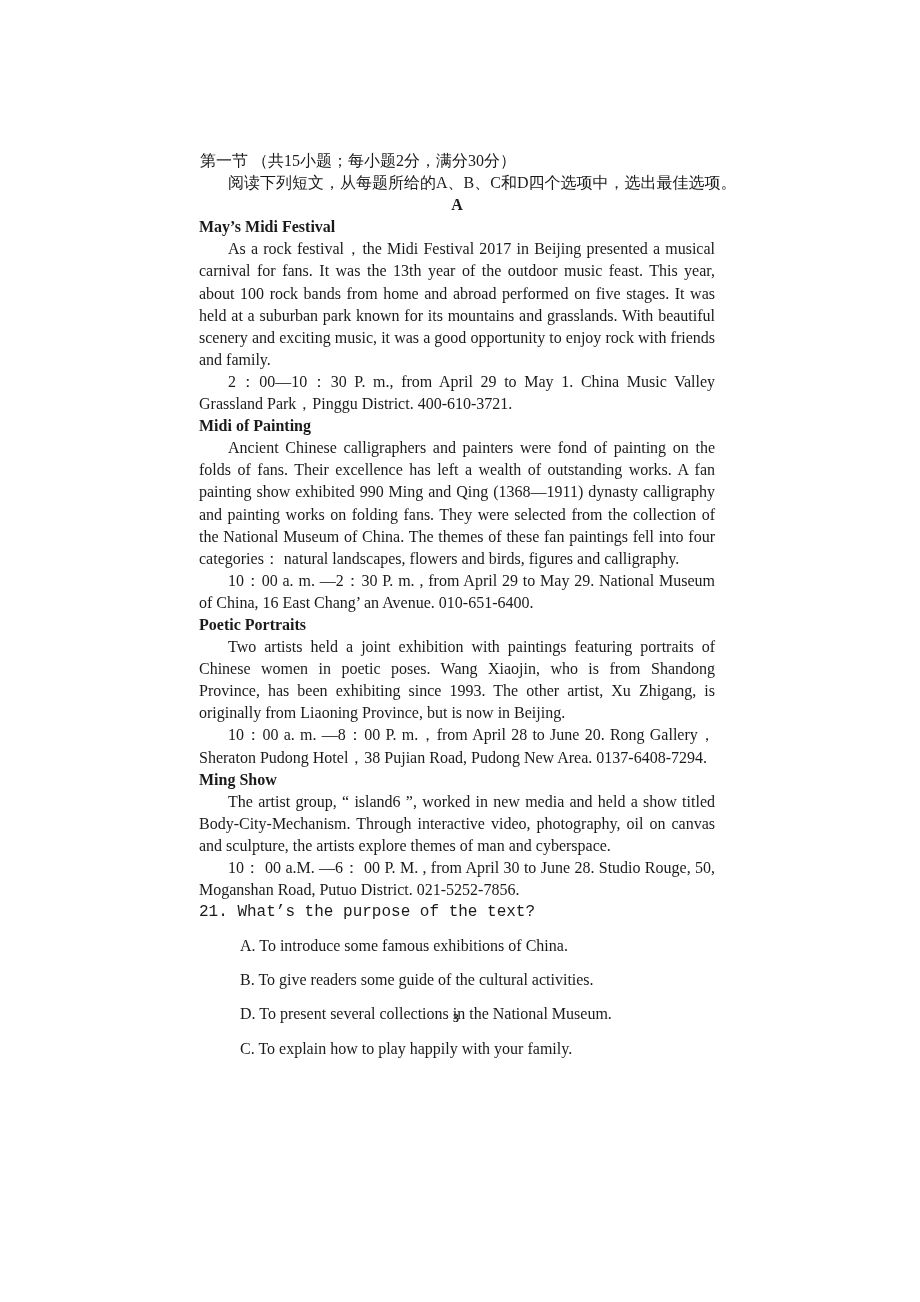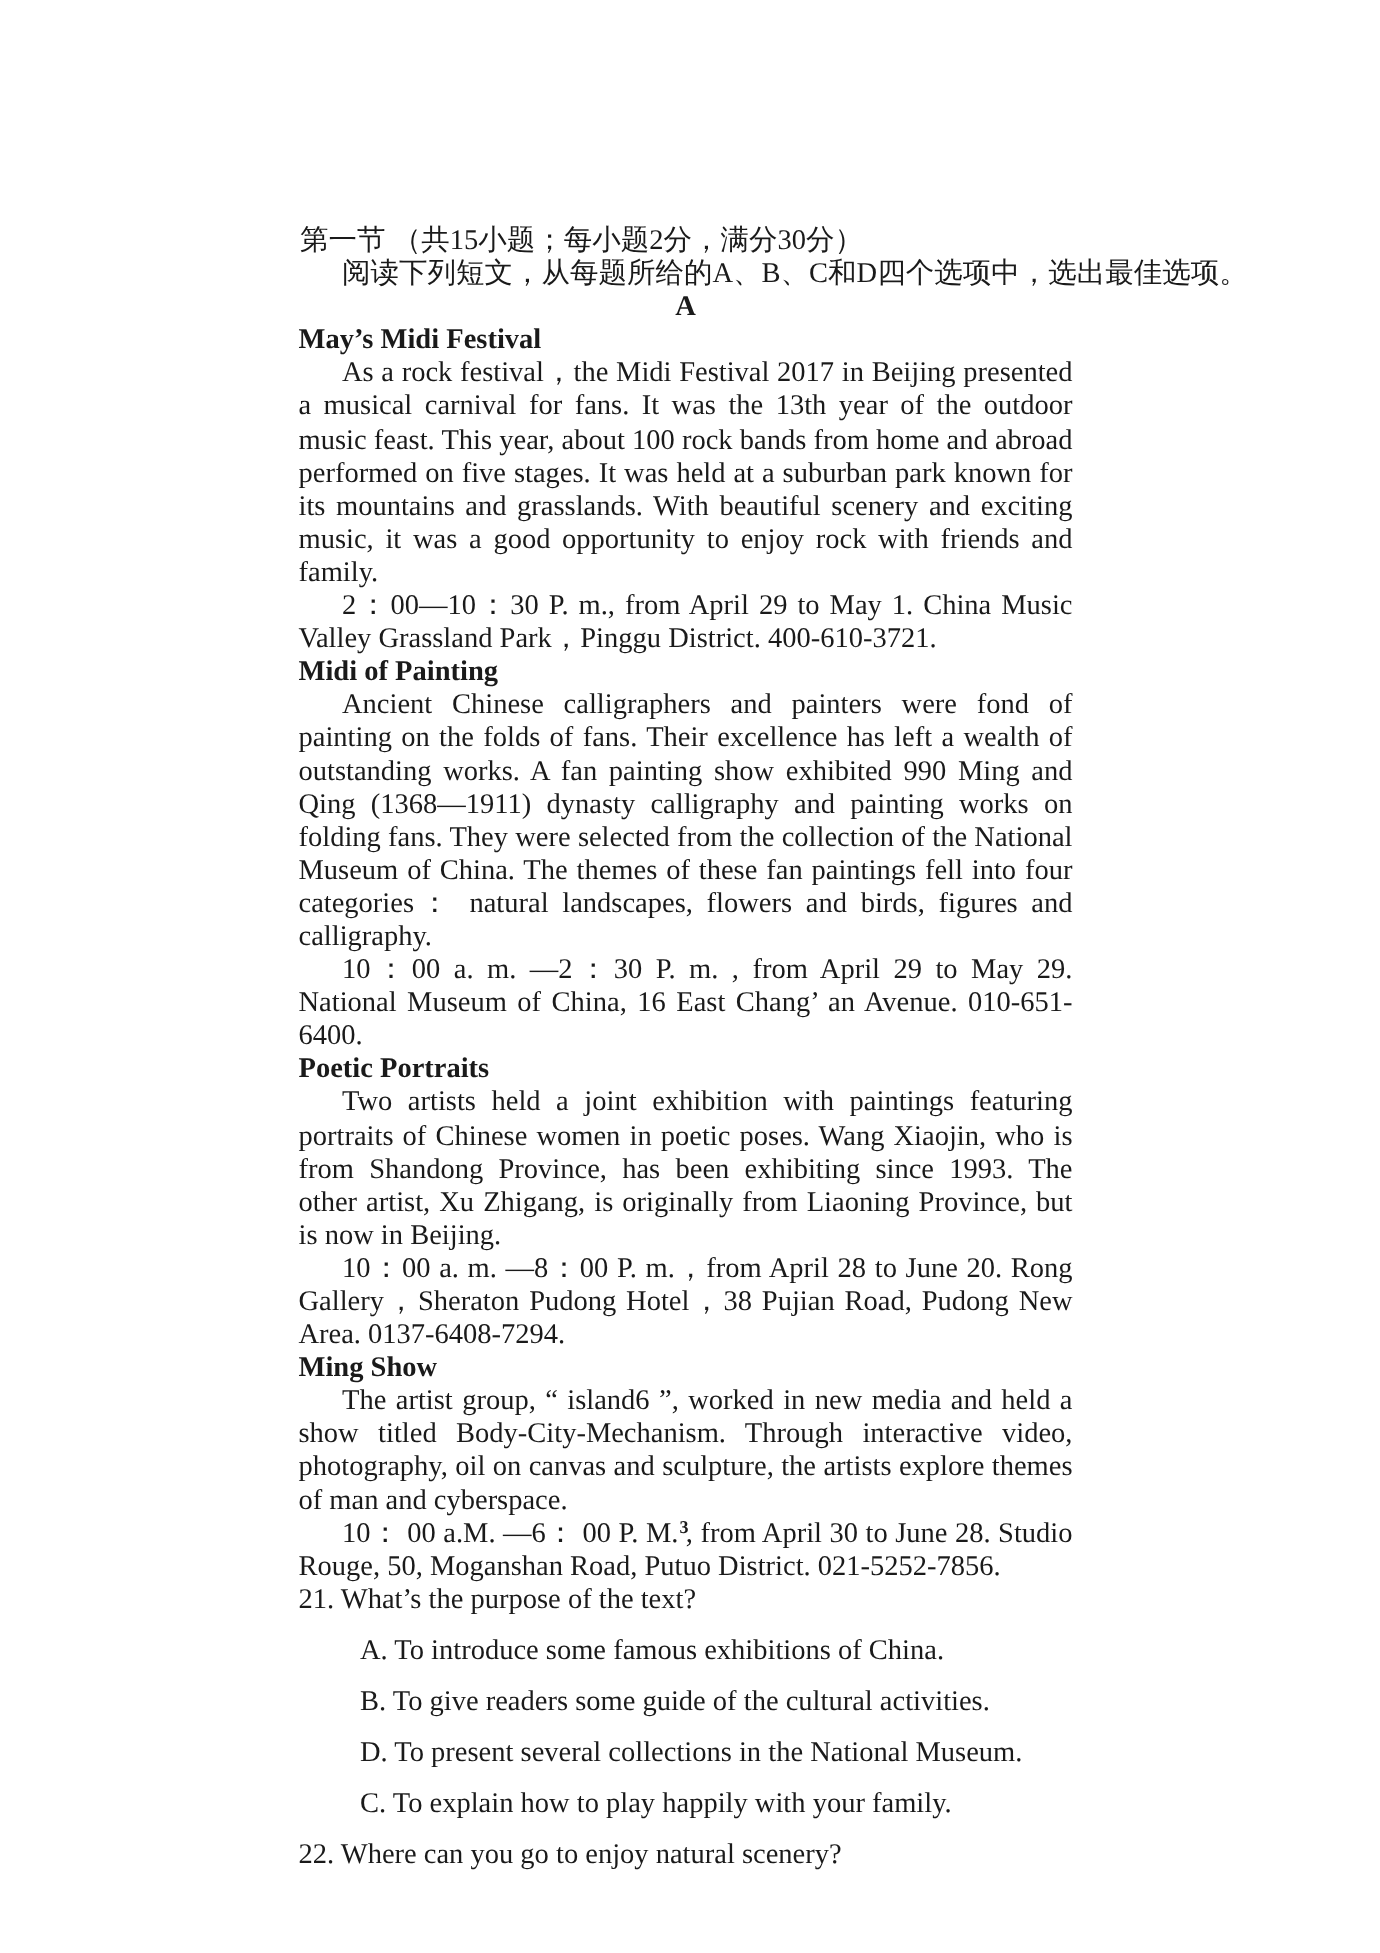--- a/index.html
+++ b/index.html
@@ -3,29 +3,29 @@
   <meta charset="utf-8">
   <style>
     html, body { margin: 0; padding: 0; background: #ffffff; }
     body {
       width: 920px; height: 1302px; position: relative; overflow: hidden;
       font-family: "Liberation Serif", "DejaVu Serif", serif;
       color: #1a1a1a;
     }
     .page {
       position: absolute; left: 199px; top: 150px; width: 516px;
-      font-size: 19px; line-height: 22.1px;
+      font-size: 16px; line-height: 22.1px;
     }
     .section-header { margin: 0; white-space: nowrap; position: relative; left: 1px; }
     .instruction { margin: 0; padding-left: 29px; white-space: nowrap; }
     .part-letter { margin: 0; text-align: center; font-weight: bold; position: relative; left: 0px; }
     .item-title { margin: 0; font-weight: bold; }
     .para { margin: 0; text-indent: 29px; text-align: justify; }
     .info { margin: 0; text-indent: 29px; text-align: justify; }
-    .question { margin: 0; }
+    .question { margin: 0; font-family: Liberation Mono, monospace; }
     .option { margin: 12px; padding-left: 29px; }
     .page-number {
       position: absolute; left: 0; top: 1011px; width: 920px;
       text-align: center; font-size: 12px; font-weight: bold;
     }
     .page-number span { position: relative; left: -4px; }
   </style>
 </head>
 <body>
 
@@ -59,20 +59,17 @@
   </div>
 
   <div>
     <p class="question">21. What’s the purpose of the text?</p>
     <p class="option">A. To introduce some famous exhibitions of China.</p>
     <p class="option">B. To give readers some guide of the cultural activities.</p>
     <p class="option">D. To present several collections in the National Museum.</p>
     <p class="option">C. To explain how to play happily with your family.</p>
   </div>
 
-  <div>
-    <p class="question">22. Where can you go to enjoy natural scenery?</p>
-  </div>
 </div>
 
 <div class="page-number">
   <span>3</span>
 </div>
 
 </body></html>

